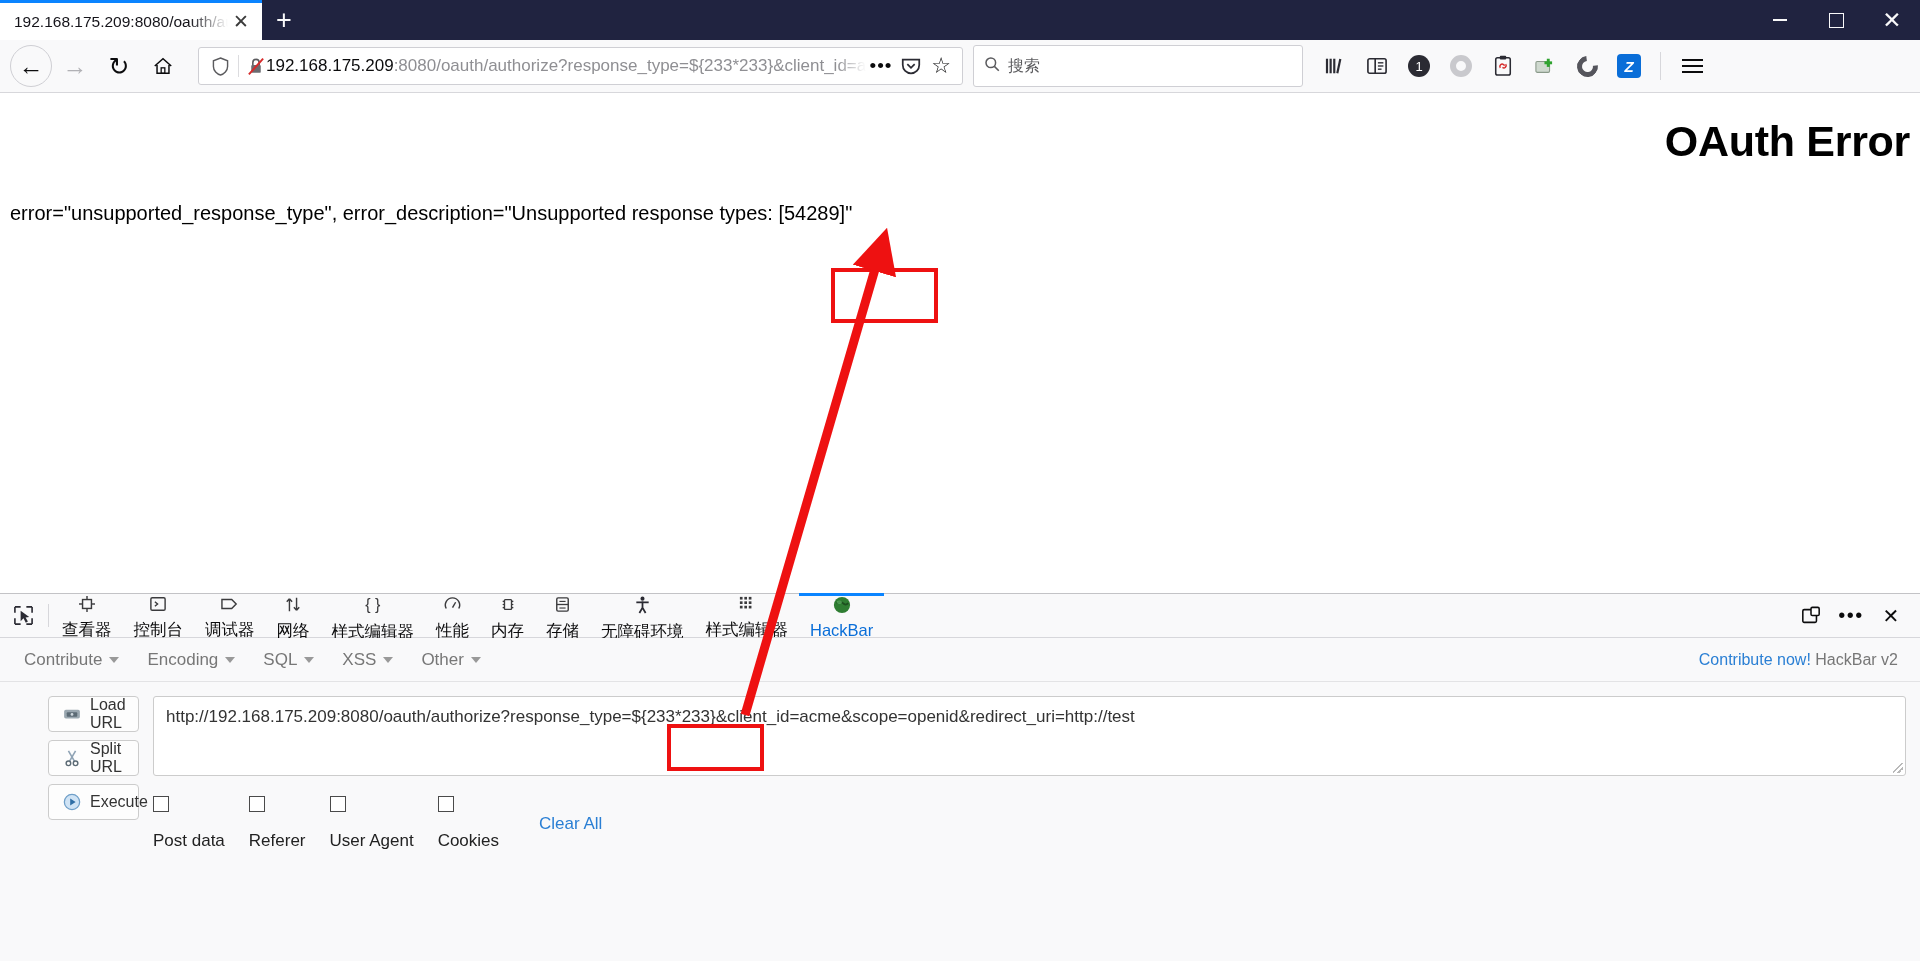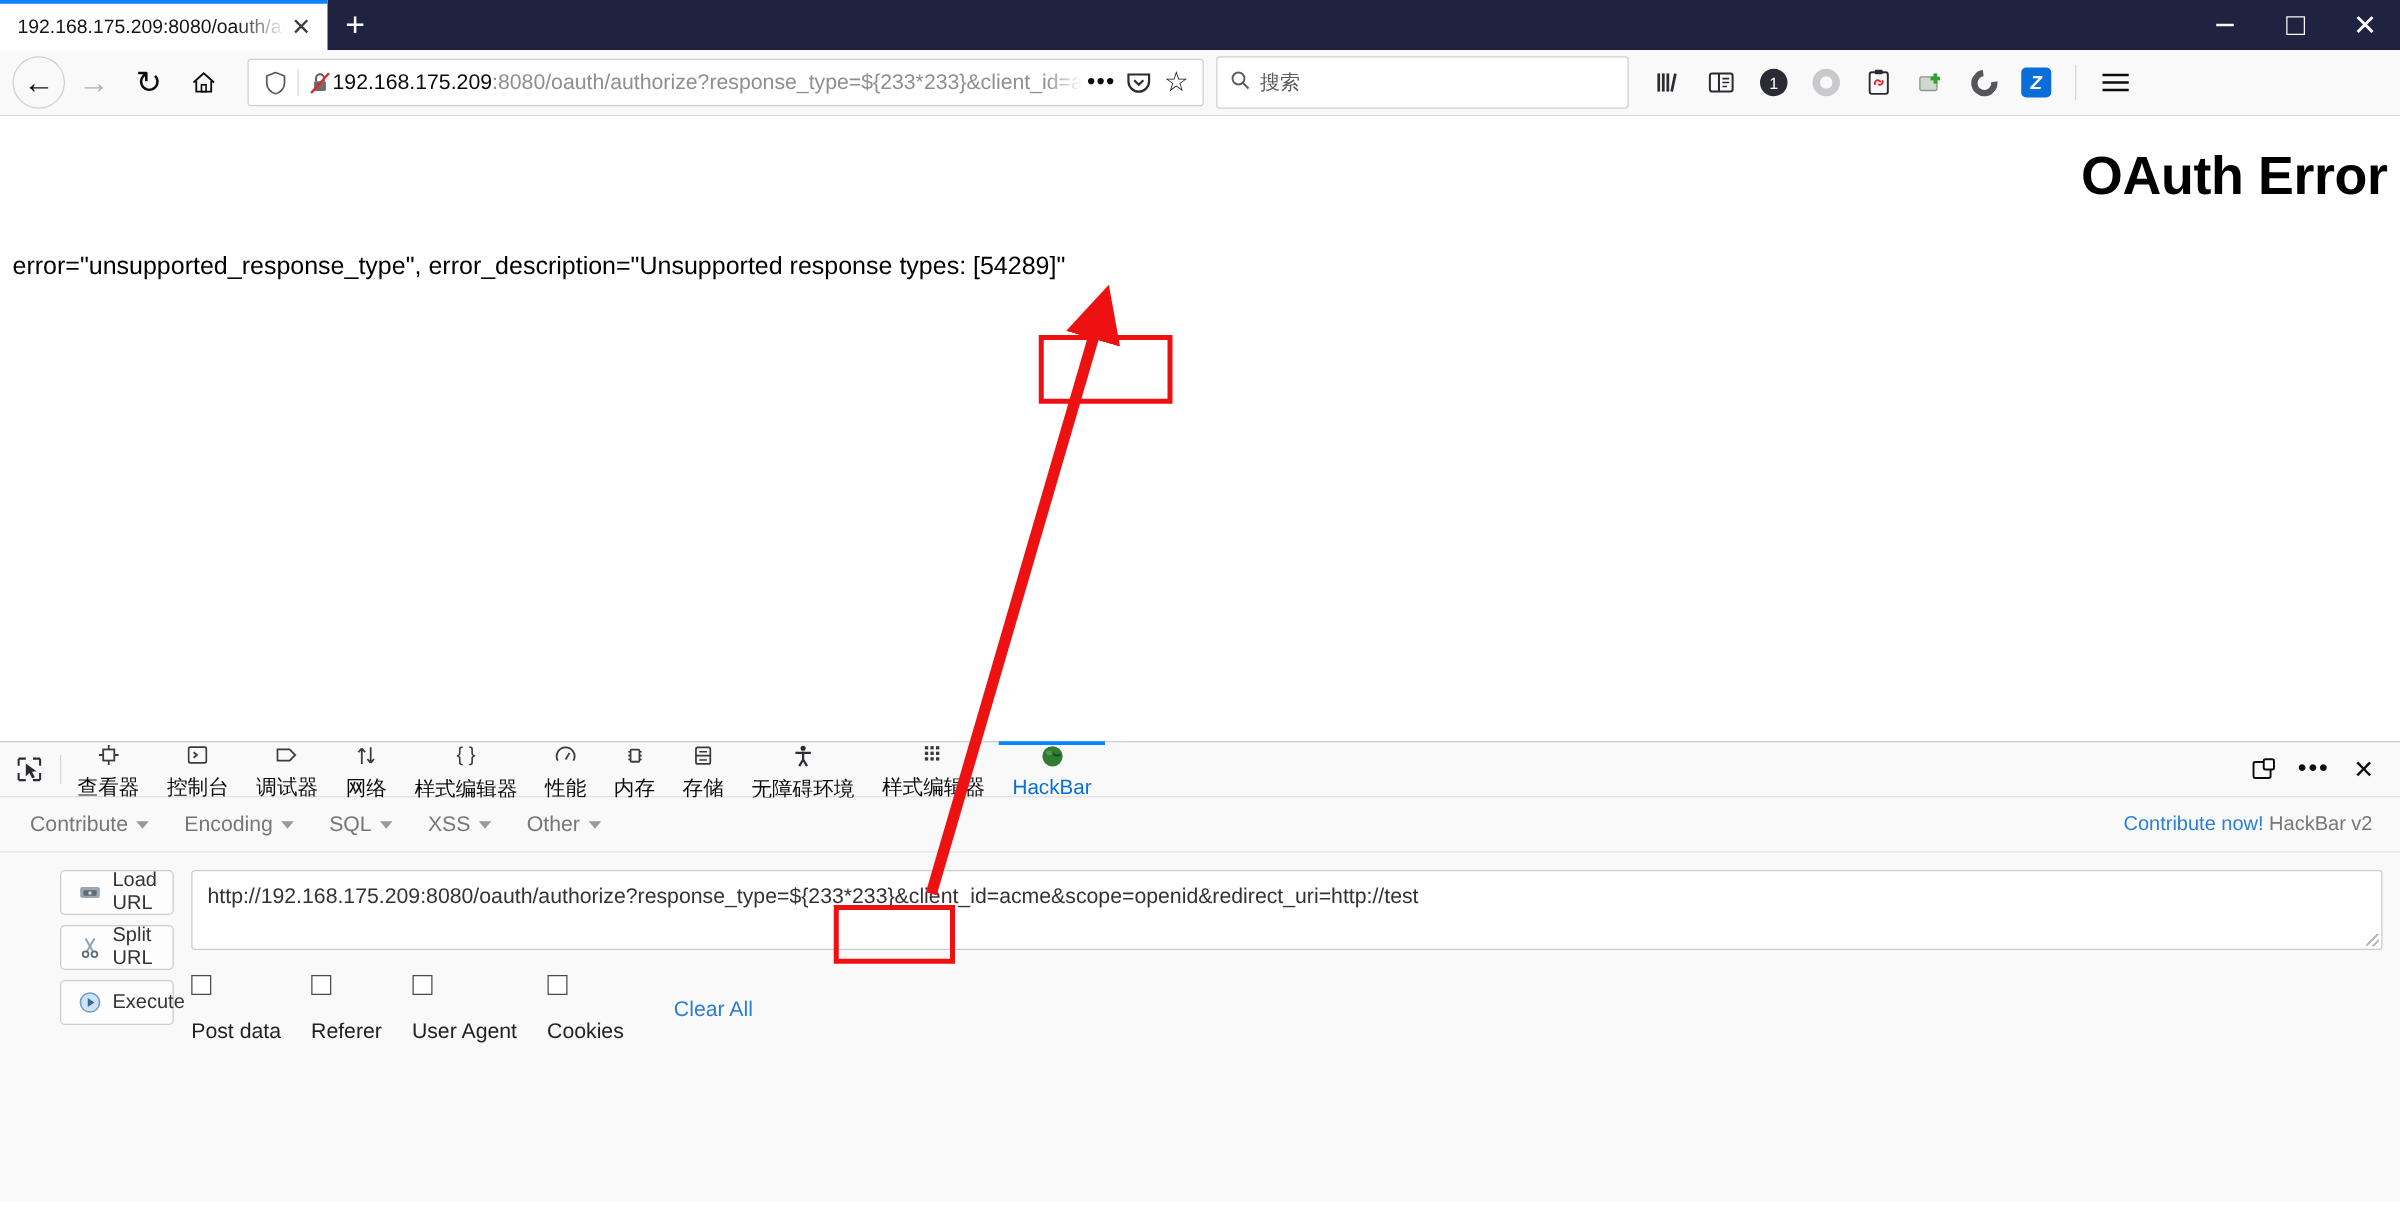--- a/index.html
+++ b/index.html
@@ -233,21 +233,21 @@
     display: flex; align-items: center; gap: 9px;
     padding-left: 14px;
     font-size: 16px;
     color: #333;
     margin-left: 36px;
   }
   .hb-ico { width: 18px; height: 18px; flex:none; display:flex; align-items:center; justify-content:center;}
   .hb-main { flex: 1; min-width: 0; }
   .hb-textarea {
     width: 100%;
-    height: 64px;
+    height: 80px;
     border: 1px solid #ccc;
     border-radius: 3px;
     background: #fff;
     font-size: 17px;
     color: #333;
     padding: 10px 12px;
     position: relative;
     white-space: nowrap;
     overflow: hidden;
   }

